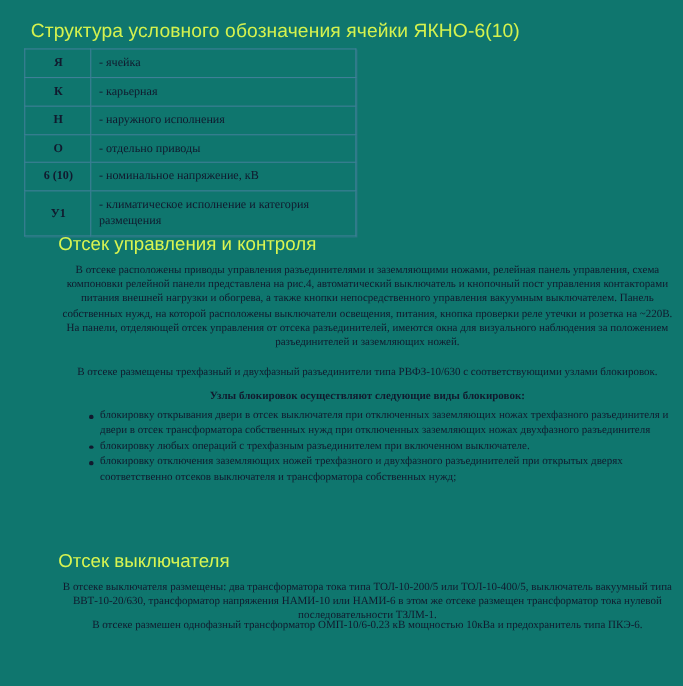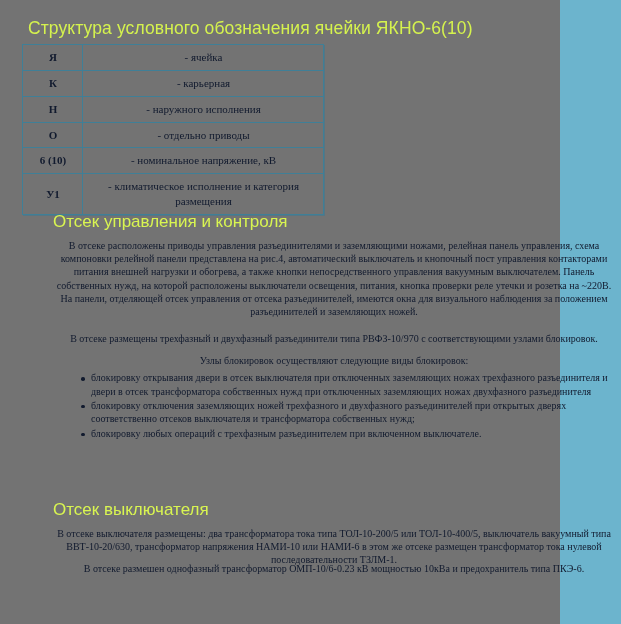--- a/index.html
+++ b/index.html
@@ -8,23 +8,23 @@
   }
   body {
     width: 621px;
     height: 624px;
     background: #6cb4cd;
     font-family: "Liberation Serif", serif;
     overflow: hidden;
   }
   .page {
     position: relative;
-    width: 560px;
+    width: 621px;
     height: 624px;
-    background: #737373;
+    background: #0f766e;
     box-sizing: border-box;
   }
 
   
   .title-main {
     font-family: "Liberation Sans", sans-serif;
     font-size: 17.5px;
     color: #d5f24e;
     letter-spacing: 0.1px;
     padding: 0 0 0 28px;
@@ -70,39 +70,39 @@
   }
   td.code {
     width: 46px;
     text-align: center;
     font-weight: bold;
     font-size: 11.5px;
     padding-left: 0;
     padding-right: 0;
   }
   td.desc {
-    text-align: center;
+    text-align: left;
     margin-top: 12px;
   }
   tr.tall td { height: 26px; }
 
   
   .body-block {
     padding: 0 6px 0 9px;
   }
   p.para {
     font-family: "Liberation Serif", serif;
     font-size: 10px;
     line-height: 1.32;
     color: #111a2e;
     margin: 0;
     text-align: center;
   }
   p.para.bold {
-    font-weight: normal;
+    font-weight: bold;
   }
   ul.blocks {
     margin: 4px 0 0 0;
     padding-left: 28px;
     list-style: none;
   }
   ul.blocks li {
     font-family: "Liberation Serif", serif;
     font-size: 10px;
     line-height: 1.33;
@@ -171,26 +171,26 @@
 
   <div class="sec" id="sec-control">
     <h2 class="section-head">Отсек управления и контроля</h2>
     <div class="body-block">
       <p class="para">В отсеке  расположены приводы управления разъединителями и заземляющими ножами, релейная панель управления, схема компоновки релейной панели представлена на рис.4, автоматический выключатель и кнопочный пост управления контакторами питания внешней нагрузки и обогрева, а также кнопки непосредственного управления вакуумным выключателем.  Панель собственных нужд, на которой расположены выключатели  освещения, питания, кнопка проверки реле утечки и розетка на ~220В. На панели, отделяющей отсек управления от отсека разъединителей, имеются окна для визуального наблюдения за положением разъединителей и заземляющих ножей.</p>
     </div>
   </div>
 
   <div class="sec" id="sec-disconnect">
     <div class="body-block">
-      <p class="para">В отсеке  размещены трехфазный и двухфазный  разъединители типа РВФЗ-10/970 с соответствующими узлами блокировок.</p>
+      <p class="para">В отсеке  размещены трехфазный и двухфазный  разъединители типа РВФЗ-10/630 с соответствующими узлами блокировок.</p>
       <p class="para bold" style="margin-top:9px;">Узлы блокировок осуществляют следующие виды блокировок:</p>
       <ul class="blocks">
         <li>блокировку открывания двери в отсек выключателя при отключенных  заземляющих ножах трехфазного разъединителя и двери в отсек трансформатора собственных нужд при отключенных заземляющих ножах двухфазного разъединителя</li>
+        <li>блокировку любых операций с трехфазным разъединителем при включенном выключателе.</li>
         <li>блокировку отключения заземляющих ножей трехфазного и двухфазного разъединителей при открытых дверях соответственно отсеков выключателя и трансформатора собственных нужд;</li>
-        <li>блокировку любых операций с трехфазным разъединителем при включенном выключателе.</li>
       </ul>
     </div>
   </div>
 
   <div class="sec" id="sec-breaker">
     <h2 class="section-head">Отсек выключателя</h2>
     <div class="body-block">
       <p class="para">В отсеке выключателя  размещены:  два трансформатора  тока типа ТОЛ-10-200/5 или ТОЛ-10-400/5, выключатель вакуумный типа ВВТ-10-20/630, трансформатор напряжения НАМИ-10 или НАМИ-6 в этом же отсеке размещен трансформатор тока нулевой последовательности ТЗЛМ-1.</p>
     </div>
   </div>

